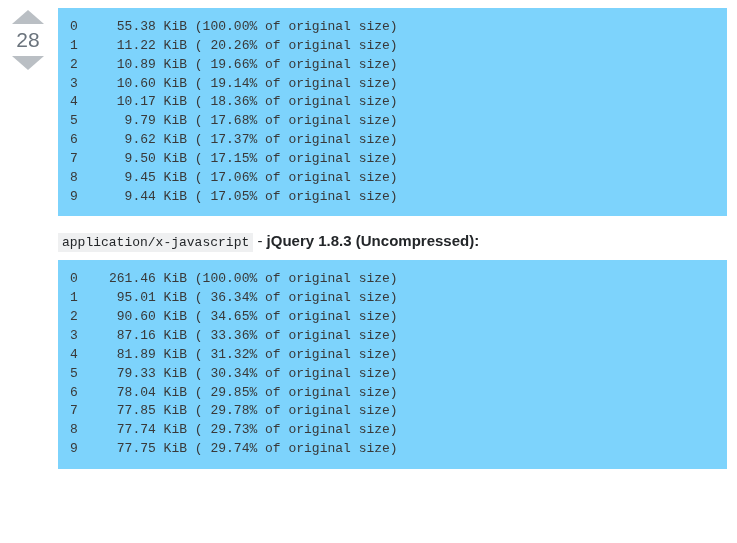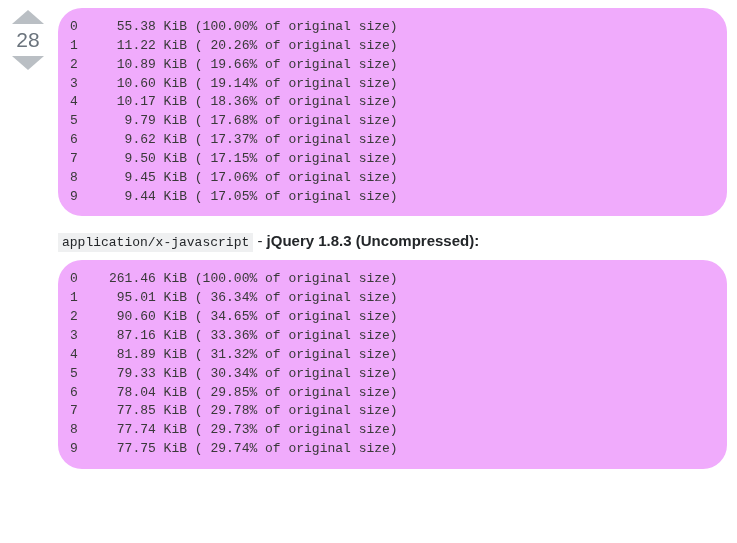--- a/index.html
+++ b/index.html
@@ -49,30 +49,29 @@
     margin: 0 0 10px 0;
   }
   .section-label code {
     background: #eff0f1;
     padding: 2px 4px;
     font-family: Consolas, "Courier New", monospace;
     font-size: 13px;
   }
   .section-label .desc { font-weight: bold; }
   pre.code-block {
-    background: #f0abfc;
+    background: #7dd3fc;
     padding: 10px 12px;
     margin: 0 0 16px 0;
     font-family: Consolas, "Courier New", monospace;
     font-size: 13px;
     line-height: 1.45;
     white-space: pre;
     color: #393939;
     overflow-x: auto;
-    border-radius: 24px;
   }
 </style>
 </head>
 <body>
 
 <div class="answer">
 
   <div class="vote-col">
     <span class="vote-arrow">
       <svg width="36" height="18" viewBox="0 0 36 18">

